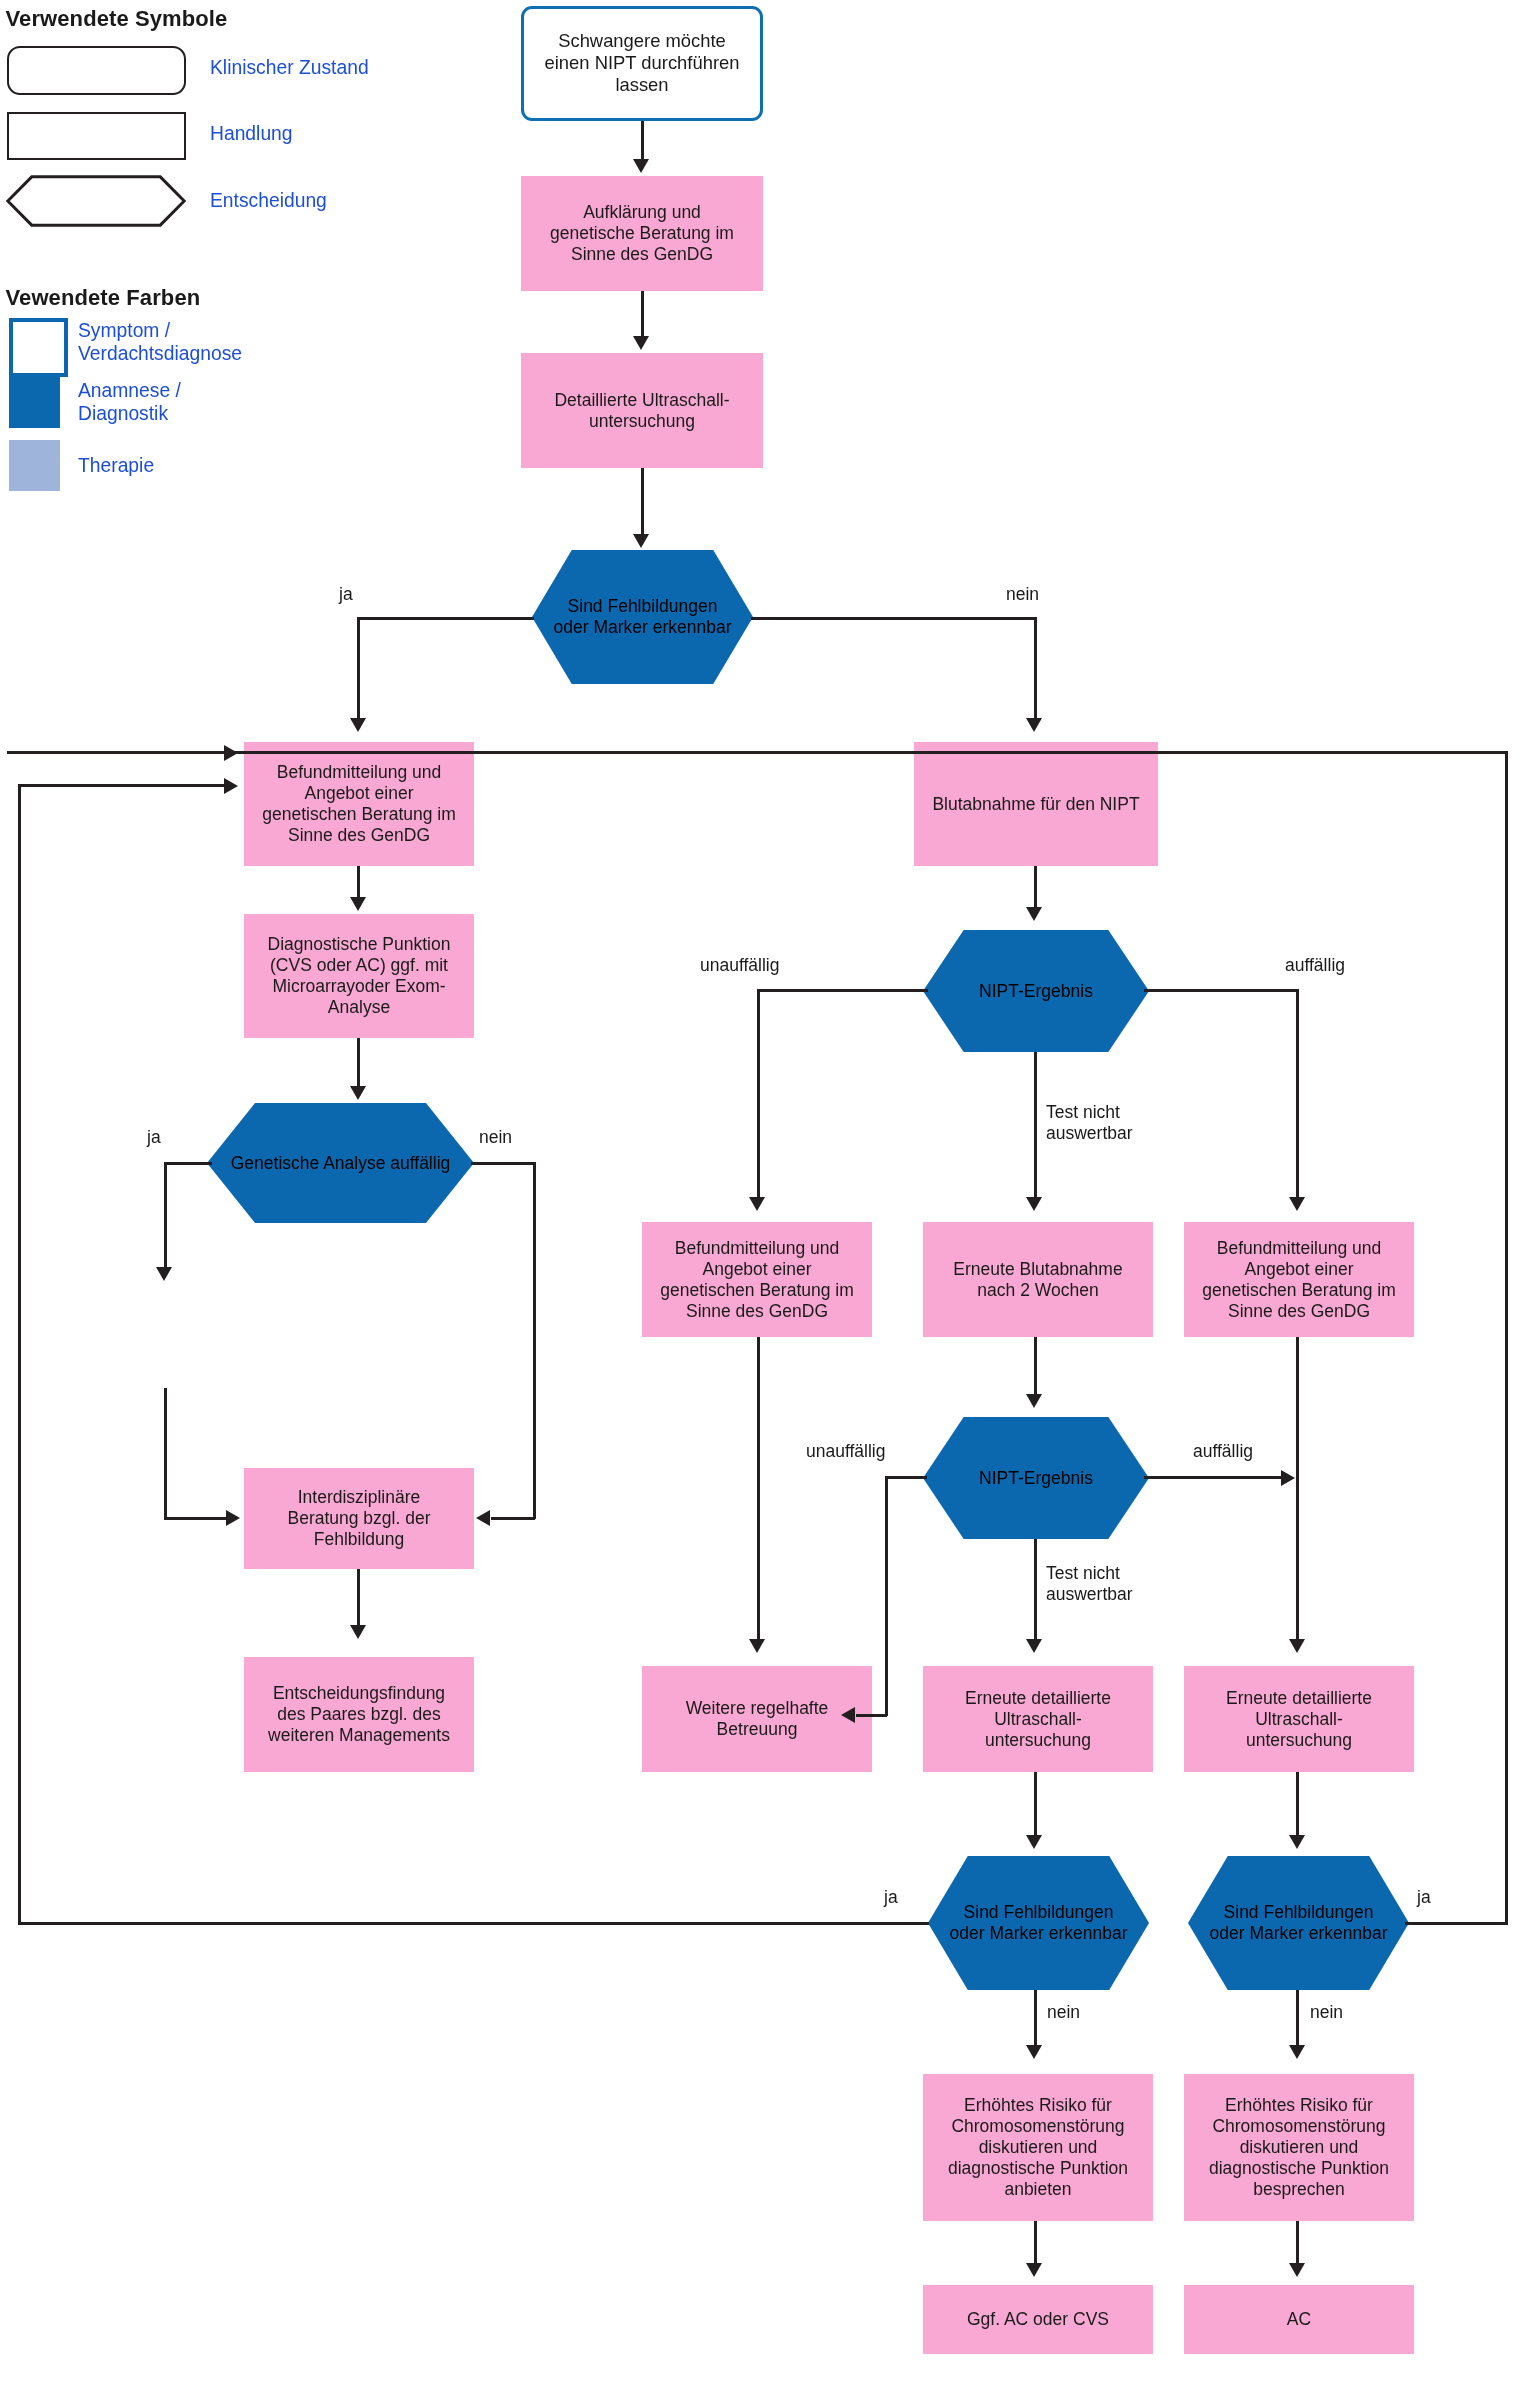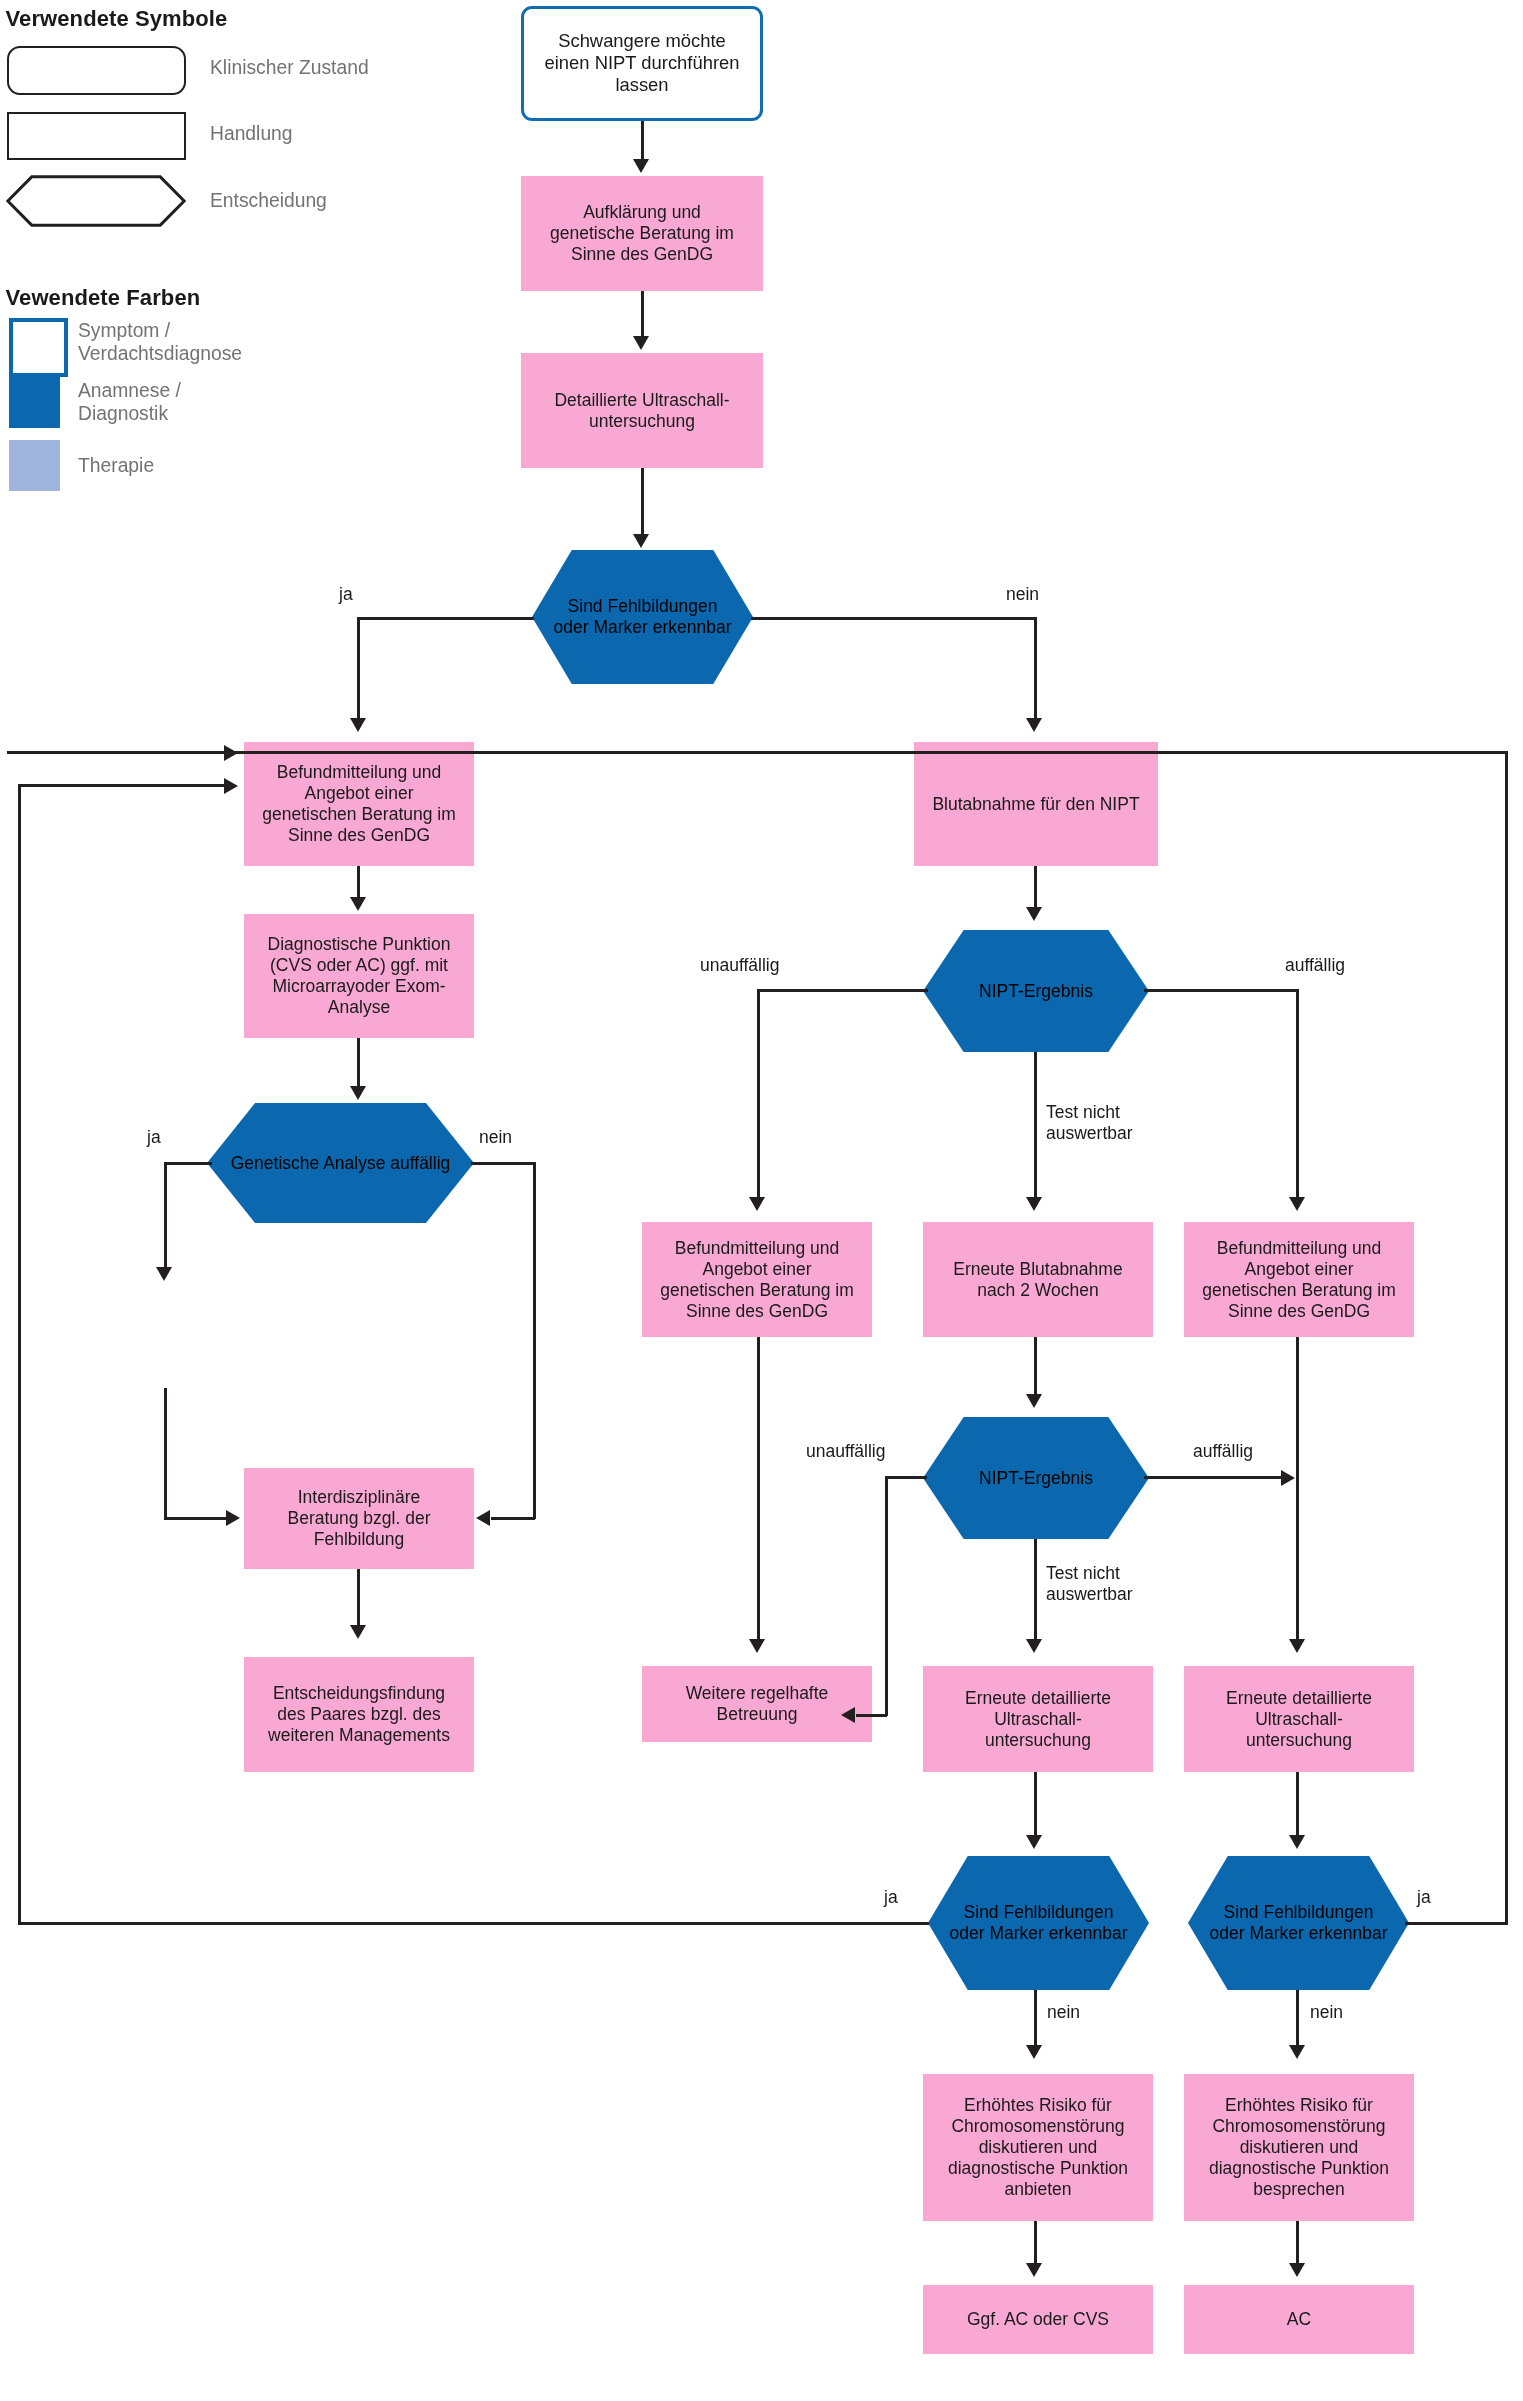--- a/index.html
+++ b/index.html
@@ -2,21 +2,21 @@
 <html style="font-size:14.7px"><head>
 <meta charset="utf-8">
 <title>NIPT Flowchart</title>
 <style>
   html,body{margin:0;padding:0;background:#ffffff;}
   body{font-family:"Liberation Sans","DejaVu Sans",sans-serif;}
   #stage{position:relative;width:1523px;height:2401px;background:#fff;overflow:hidden;}
 
   
   .legend-title{position:absolute;font-weight:bold;font-size:22px;color:#1a1a1a;letter-spacing:0.1px;}
-  .legend-label{position:absolute;font-size:19.3px;color:#737373;line-height:1.18;}
+  .legend-label{position:absolute;font-size:19.3px;color:#1d4ed8;line-height:1.18;}
   .sym-rounded{position:absolute;border:2.8px solid #231f20;border-radius:13px;background:#fff;}
   .sym-rect{position:absolute;border:2.8px solid #231f20;background:#fff;}
   .sym-hex{position:absolute;background:#fff;}
   .sw{position:absolute;}
   .sw-outline{background:#fff;border:4.6px solid #0B68AE;}
   .sw-dark{background:#0B68AE;}
   .sw-light{background:#9FB4DB;}
 
   
   .node{position:absolute;box-sizing:border-box;display:flex;align-items:center;
@@ -127,21 +127,21 @@
 
   <div class="node n-proc" style="left:1184px;top:1222px;height:115px;width:230px;">
     <span>Befundmitteilung und Angebot einer genetischen Beratung im Sinne des GenDG</span>
   </div>
 
   <div class="node n-dec" style="left:923px;top:1417px;width:226px;height:122px;">
     <div class="hexbg"></div>
     <span class="hextxt">NIPT-Ergebnis</span>
   </div>
 
-  <div class="node n-proc" style="left:642px;top:1666px;height:76px;width:230px;">
+  <div class="node n-proc" style="left:642px;top:1666px;height:106px;width:230px;">
     <span>Weitere regelhafte Betreuung</span>
   </div>
 
   <div class="node n-proc" style="left:923px;top:1666px;height:106px;width:230px;">
     <span>Erneute detaillierte Ultraschall- untersuchung</span>
   </div>
 
   <div class="node n-proc" style="left:1184px;top:1666px;height:106px;width:230px;">
     <span>Erneute detaillierte Ultraschall- untersuchung</span>
   </div>

